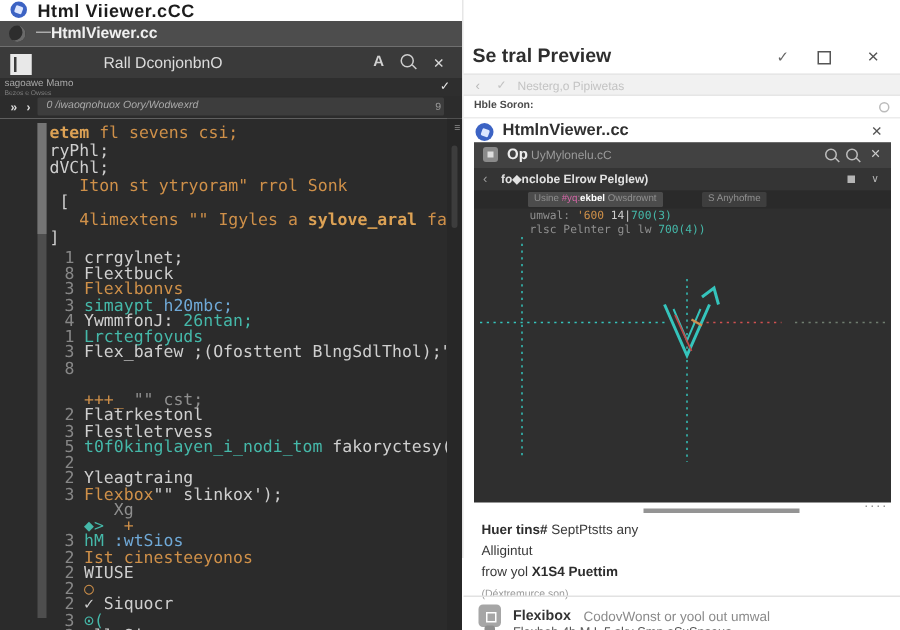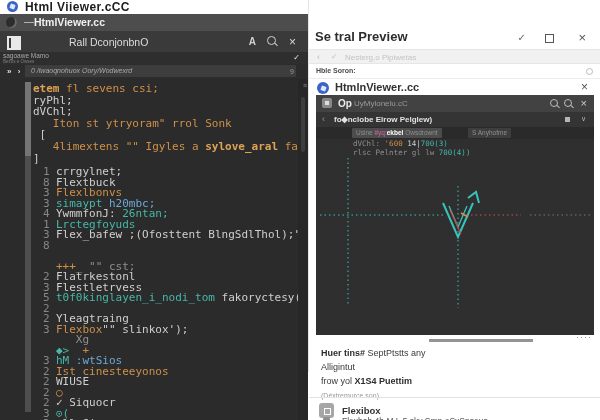--- a/index.html
+++ b/index.html
@@ -194,21 +194,21 @@
     <div class="abs m-nav">
       <span class="abs m-nav-back">‹</span>
       <span class="abs m-nav-text">fo◆nclobe Elrow Pelglew)</span>
       <span class="abs m-nav-sq"></span>
       <span class="abs m-nav-caret">∨</span>
     </div>
     <div class="abs m-tabs">
       <span class="chip chip1"><div class="cl"><span class="seg c-g">Usine </span><span class="seg c-m">#yq:</span><span class="seg c-wb">ekbel</span><span class="seg c-g"> Owsdrownt</span></div></span>
       <span class="chip chip2"><div class="cl"><span class="seg c-g">S Anyhofme</span></div></span>
     </div>
-    <div class="m-code"><div class="cl"><span class="seg c-g">dVChl: </span><span class="seg c-o">'600</span><span class="seg c-w"> 14|</span><span class="seg c-t">700(3)</span></div><div class="cl"><span class="seg c-g">rlsc Pelnter gl lw </span><span class="seg c-t">700(4))</span></div></div>
+    <div class="m-code"><div class="cl"><span class="seg c-g">umwal: </span><span class="seg c-o">'600</span><span class="seg c-w"> 14|</span><span class="seg c-t">700(3)</span></div><div class="cl"><span class="seg c-g">rlsc Pelnter gl lw </span><span class="seg c-t">700(4))</span></div></div>
     <div class="abs m-canvas">
       <svg width="278" height="177" viewBox="0 0 278 177">
         <line x1="32" y1="0" x2="32" y2="148" stroke="#35c4bc" stroke-width="1" stroke-dasharray="1.5 3"></line>
         <line x1="142" y1="28" x2="142" y2="150" stroke="#35c4bc" stroke-width="1" stroke-dasharray="1.5 3"></line>
         <line x1="4" y1="57" x2="128" y2="57" stroke="#35c4bc" stroke-width="1" stroke-dasharray="1.5 3"></line>
         <line x1="146" y1="57" x2="205" y2="57" stroke="#d05050" stroke-width="1" stroke-dasharray="1.5 3"></line>
         <line x1="214" y1="57" x2="274" y2="57" stroke="#6f7d6f" stroke-width="1" stroke-dasharray="1.5 3"></line>
         <path d="M127,45 L142,79 L157,45" fill="none" stroke="#35c4bc" stroke-width="2"></path>
         <path d="M133,48 L142,69 L151,48" fill="none" stroke="#35c4bc" stroke-width="1.3"></path>
         <path d="M152,40 L160,34 L163,45" fill="none" stroke="#35c4bc" stroke-width="2"></path>
@@ -226,17 +226,18 @@
       <div class="cl"><span class="seg c-n">Alligintut</span></div>
       <div class="cl"><span class="seg c-n">frow yol </span><span class="seg c-nb">X1S4 Puettim</span></div>
       <div class="cl"><span class="seg c-ns">(Déxtremurce.son)</span></div>
     </div>
 
   <div class="abs p-divider"></div>
 
   <div class="abs flexrow">
     <span class="abs flex-icon"></span>
     <span class="abs flex-title">Flexibox</span>
+    <span class="abs flex-desc">CodovWonst or yool out umwal</span>
   </div>
 
   <span class="abs clip-dot"></span>
   <span class="abs clipped">Flexbab 4b M L 5 sky Smp oSxSnseus</span>
 </div>
 
 </body></html>

